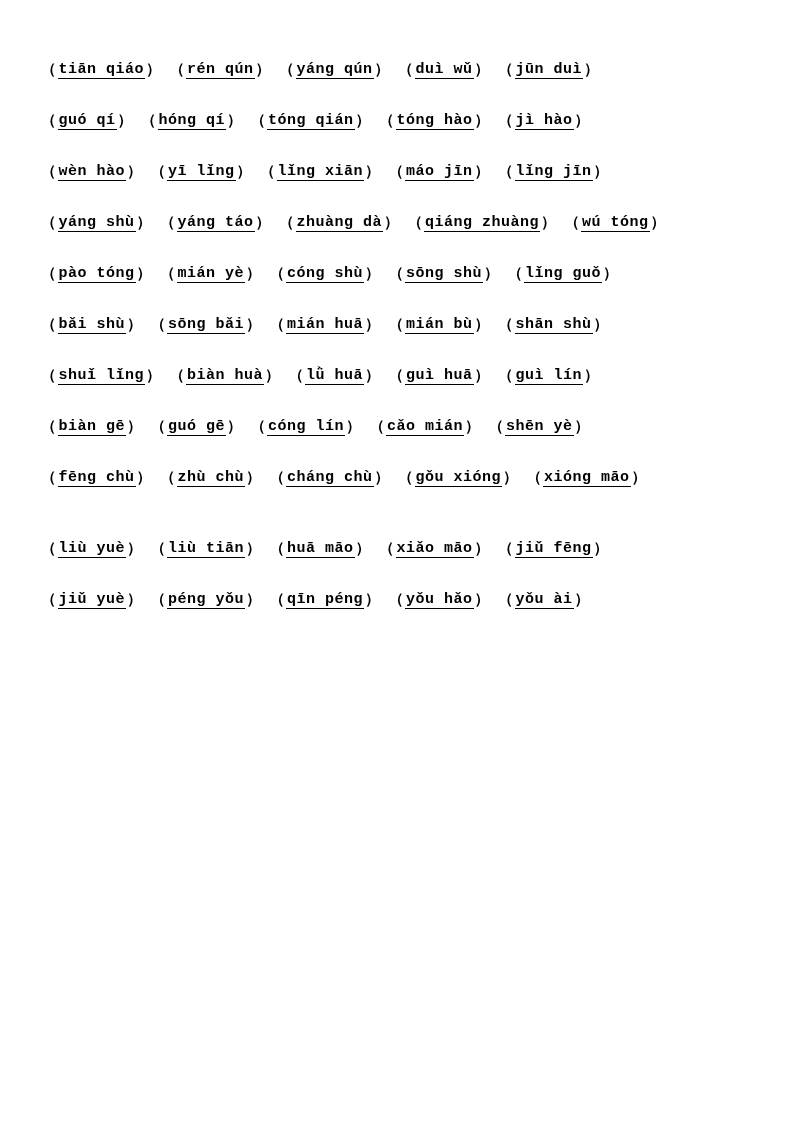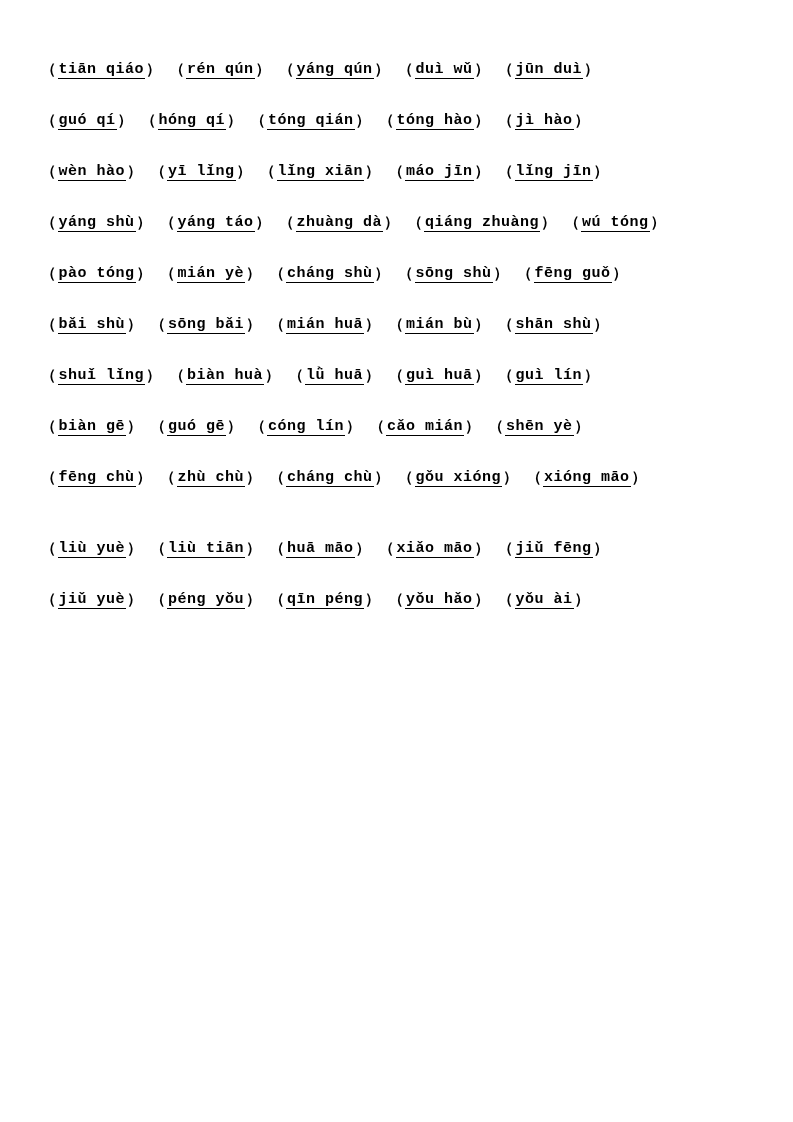--- a/index.html
+++ b/index.html
@@ -170,31 +170,31 @@
           <span> pào tóng </span>
           <span class="paren" style="border-bottom: none;">）</span>
         </div>
         <div class="item">
           <span class="paren" style="border-bottom: none;">（</span>
           <span> mián yè </span>
           <span class="paren" style="border-bottom: none;">）</span>
         </div>
         <div class="item">
           <span class="paren" style="border-bottom: none;">（</span>
-          <span> cháng shù </span>
+          <span> cóng shù </span>
           <span class="paren" style="border-bottom: none;">）</span>
         </div>
         <div class="item">
           <span class="paren" style="border-bottom: none;">（</span>
           <span> sōng shù </span>
           <span class="paren" style="border-bottom: none;">）</span>
         </div>
         <div class="item">
           <span class="paren" style="border-bottom: none;">（</span>
-          <span> fēng guǒ </span>
+          <span> lǐng guǒ </span>
           <span class="paren" style="border-bottom: none;">）</span>
         </div>
       </div>
       <div class="row">
         <div class="item">
           <span class="paren" style="border-bottom: none;">（</span>
           <span> bǎi shù </span>
           <span class="paren" style="border-bottom: none;">）</span>
         </div>
         <div class="item">

